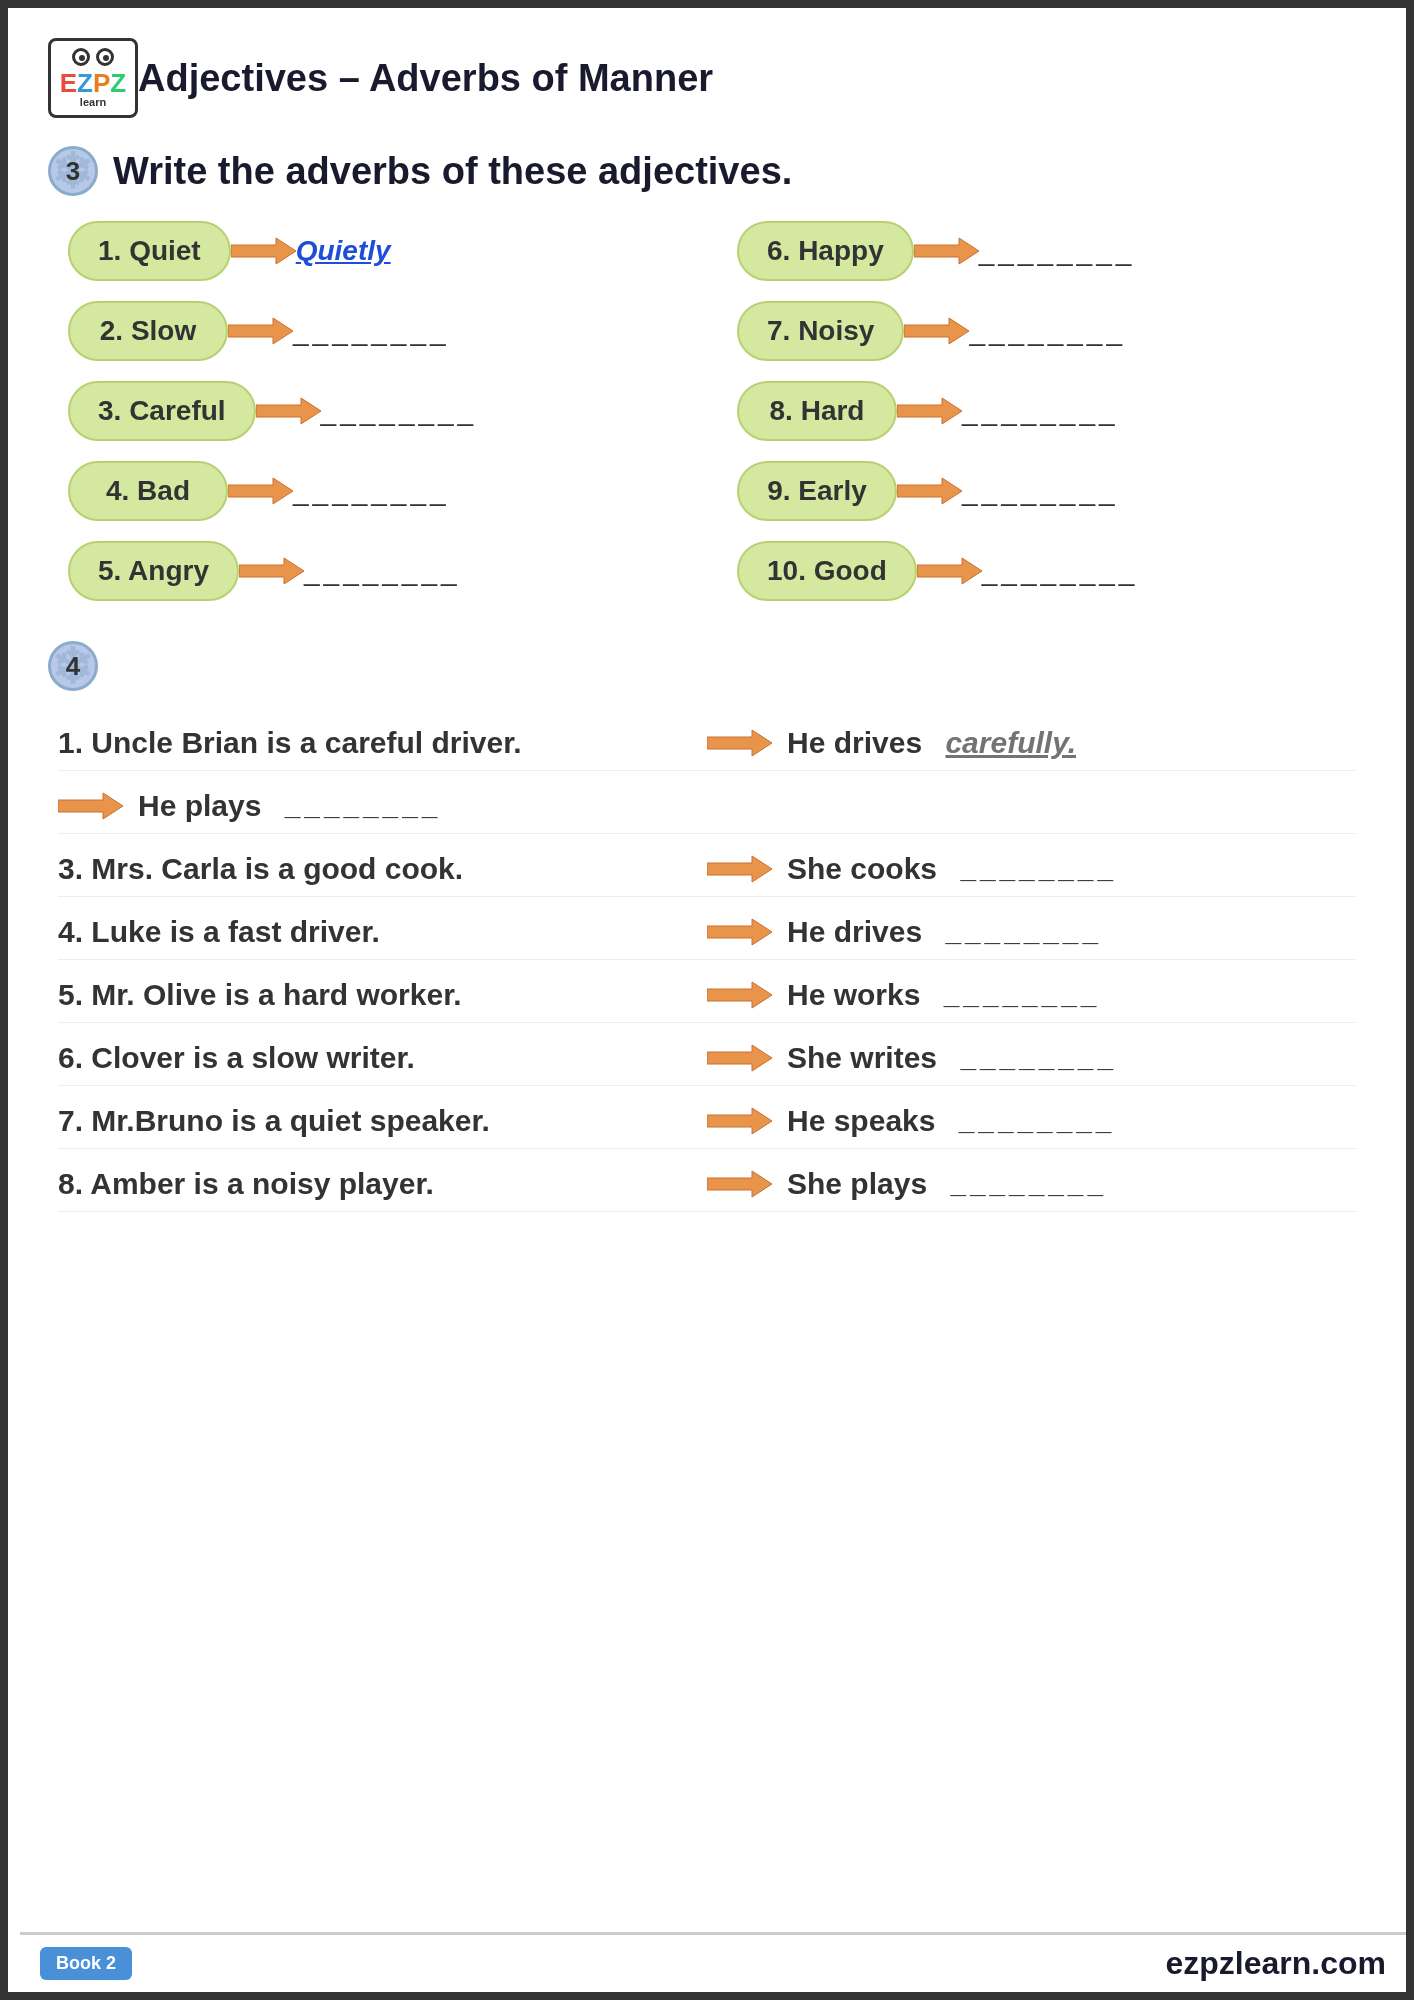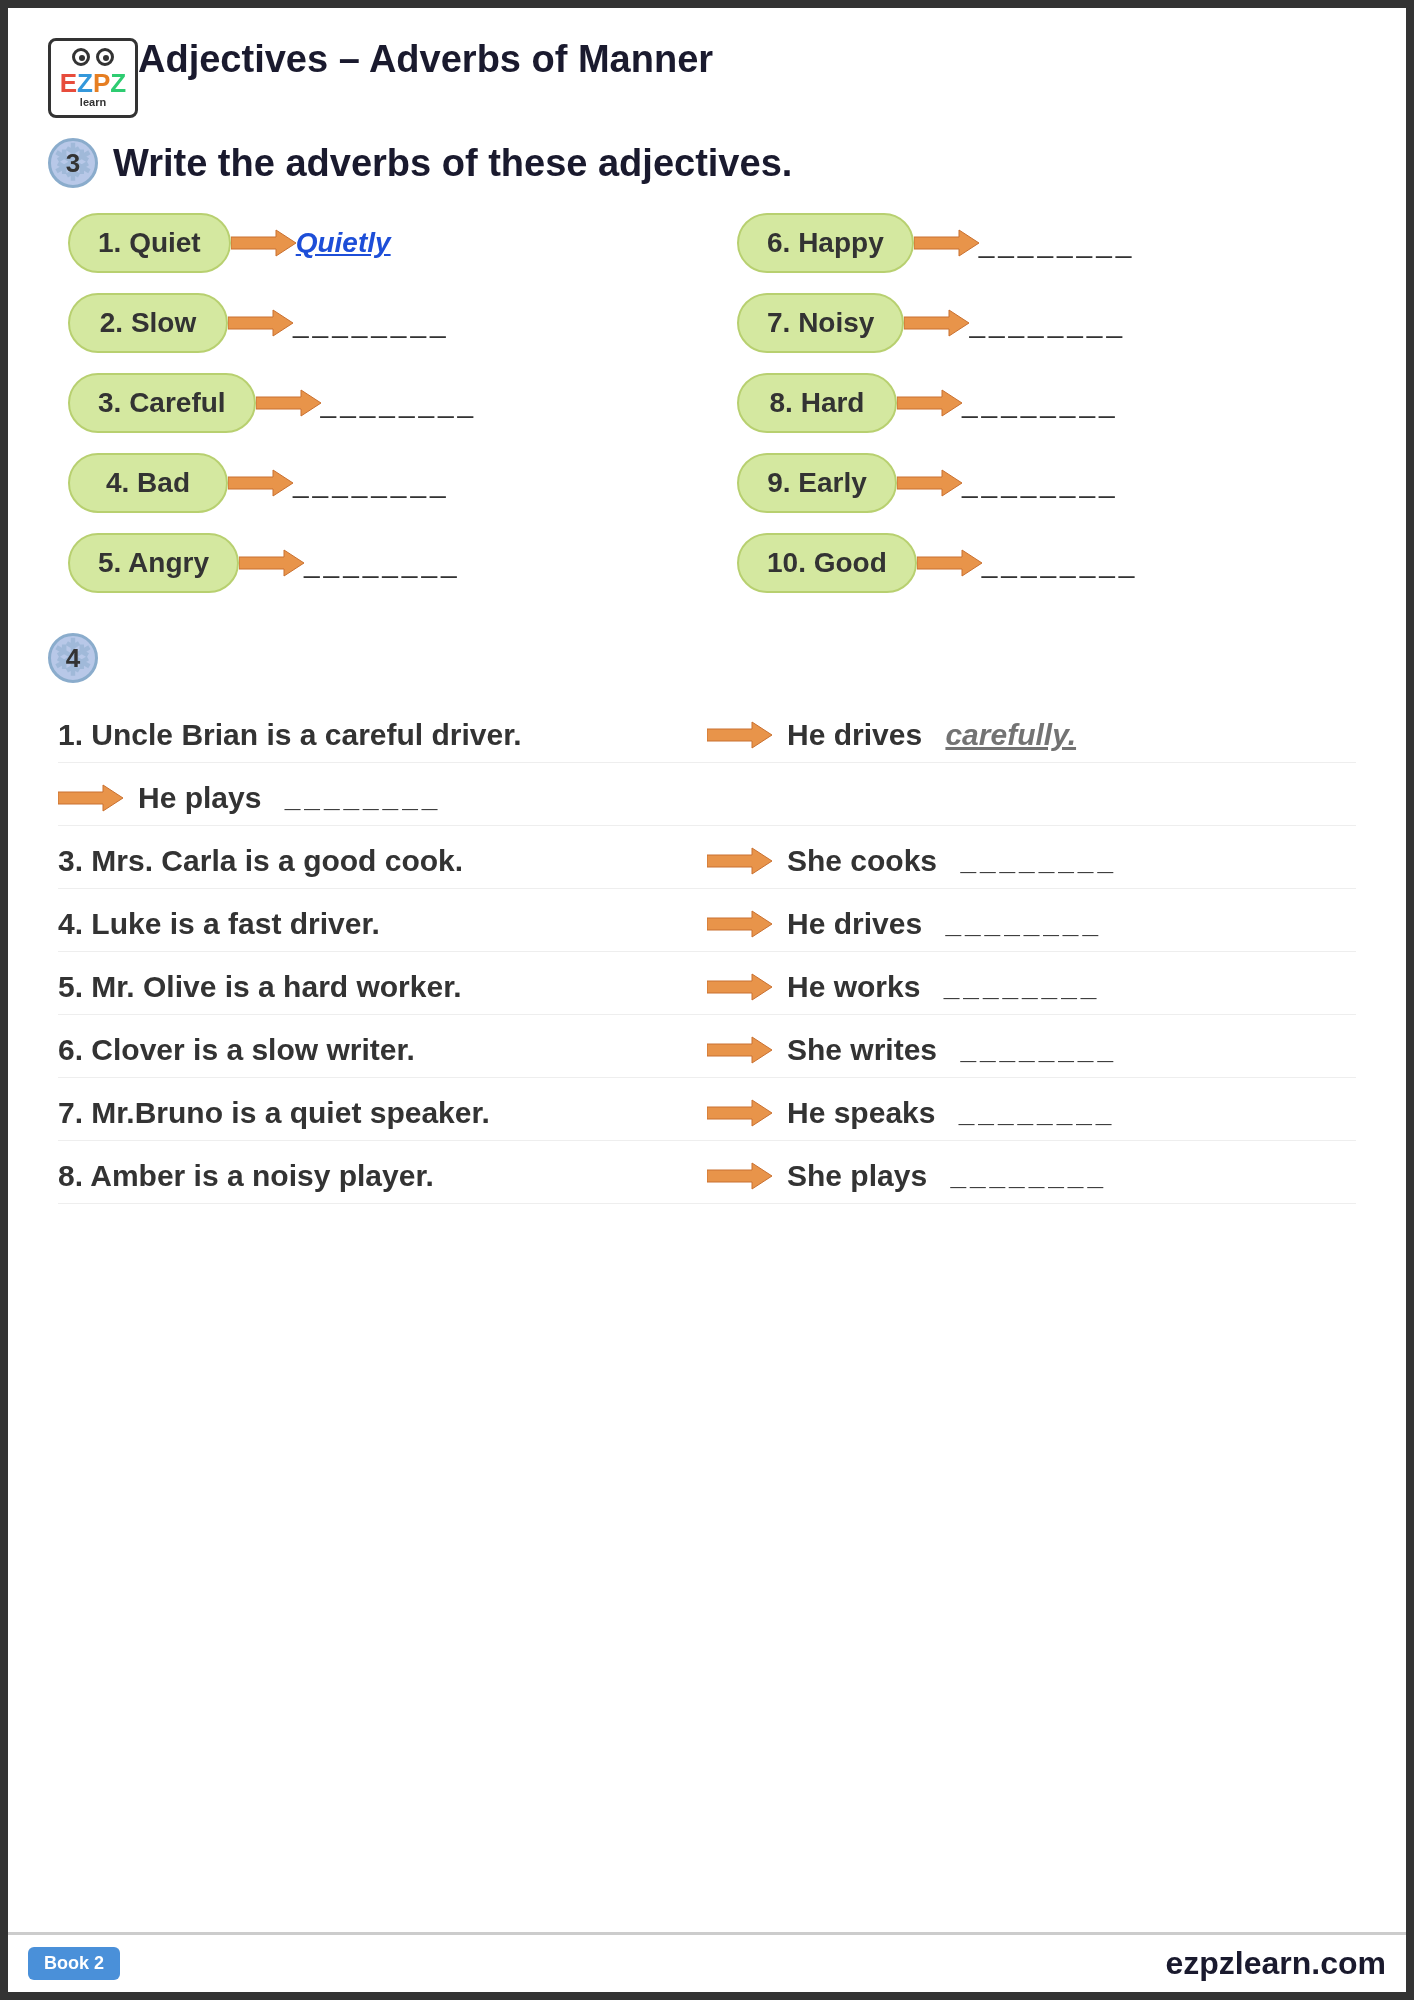--- a/index.html
+++ b/index.html
@@ -17,21 +17,22 @@
       min-height: 2000px;
       background: #fff;
       border: 8px solid #333;
       position: relative;
       padding: 20px 40px 80px 40px;
     }
 
     
     .header {
       display: flex;
-      margin-bottom: 20px;
+      align-items: center;
+      margin-bottom: 28px;
       padding-top: 10px;
     }
 
     .logo-box {
       width: 90px;
       height: 80px;
       background: #fff;
       border: 3px solid #333;
       border-radius: 8px;
       display: flex;
@@ -206,21 +207,21 @@
     .sentence-answer {
       color: #737373;
       text-decoration: underline;
       font-style: italic;
     }
 
     
     .footer {
       position: absolute;
       bottom: 0;
-      left: 0;
+      left: 12px;
       right: 0;
       height: 60px;
       display: flex;
       align-items: center;
       justify-content: space-between;
       padding: 0 20px;
       background: #fff;
       border-top: 3px solid #ccc;
     }
 

